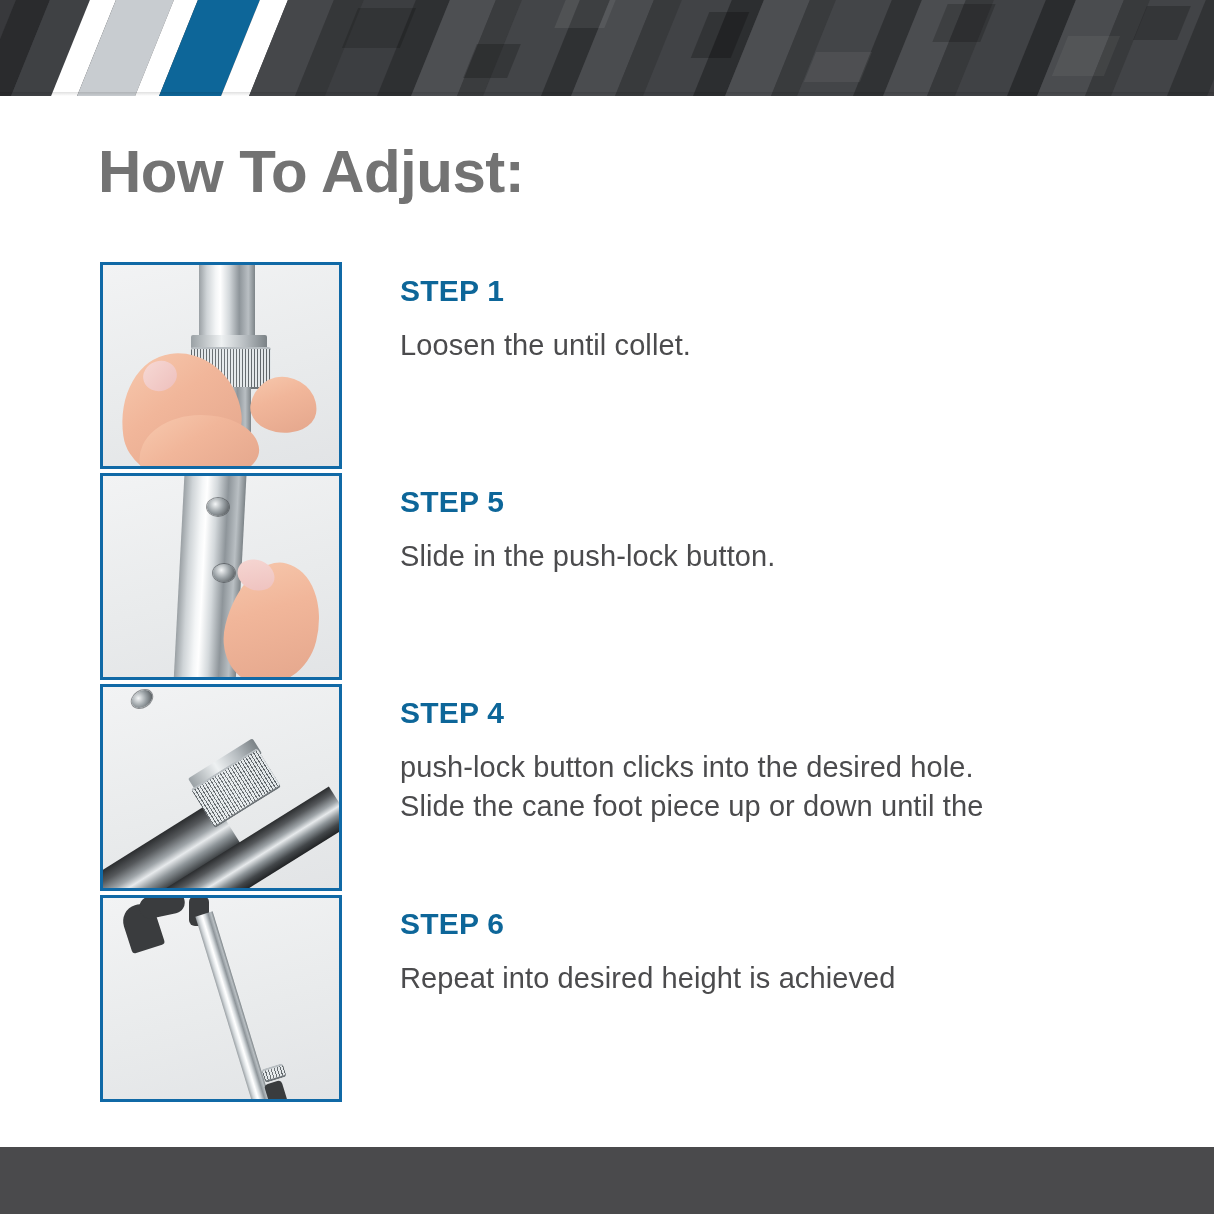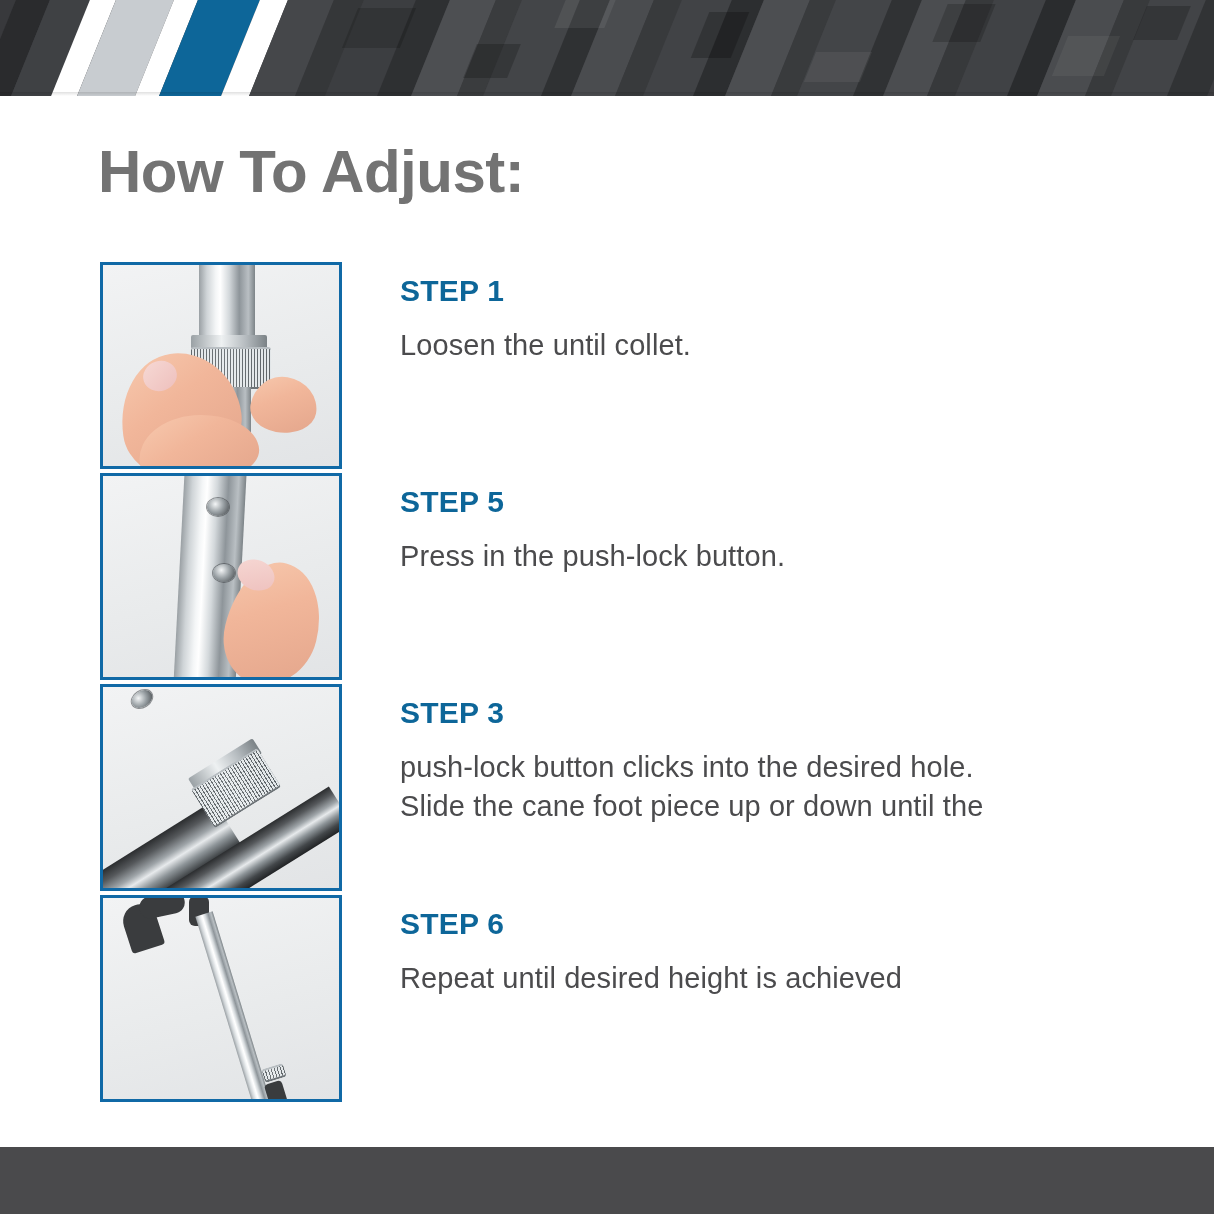--- a/index.html
+++ b/index.html
@@ -250,39 +250,39 @@
           <div class="tube" style="left:76px; top:-10px; width:62px; height:226px; transform:rotate(3deg);"></div>
           <div class="btn-hole" style="left:104px; top:22px; width:22px; height:18px;"></div>
           <div class="btn-hole" style="left:110px; top:88px; width:22px; height:18px;"></div>
           <div class="finger" style="left:124px; top:86px; width:92px; height:124px; transform:rotate(14deg);"></div>
           <div class="nail" style="left:134px; top:84px; width:38px; height:30px; transform:rotate(22deg);"></div>
         </div>
       </div>
       <div class="step-text">
         <div class="step-heading">STEP 5</div>
         <div class="step-body">
-          <span class="line">Press in the push-lock button.</span>
+          <span class="line">Slide in the push-lock button.</span>
         </div>
       </div>
     </div>
 
     <div class="step-row">
       <div class="thumb-frame">
         <div class="photo">
           <div class="tube-dark" style="left:-26px; top:70px; width:58px; height:290px;
                transform:rotate(58deg); transform-origin:center;"></div>
           <div class="tube-dark" style="left:118px; top:64px; width:44px; height:230px;
                transform:rotate(58deg); transform-origin:center;"></div>
           <div class="collar" style="left:84px; top:70px; width:76px; height:18px; transform:rotate(-32deg);"></div>
           <div class="collet" style="left:94px; top:78px; width:78px; height:46px; transform:rotate(-32deg);"></div>
           <div class="btn-hole" style="left:28px; top:4px; width:22px; height:16px; transform:rotate(-32deg);"></div>
         </div>
       </div>
       <div class="step-text">
-        <div class="step-heading">STEP 3</div>
+        <div class="step-heading">STEP 4</div>
         <div class="step-body">
           <span class="line">push-lock button clicks into the desired hole.</span>
           <span class="line">Slide the cane foot piece up or down until the</span>
         </div>
       </div>
     </div>
 
     <div class="step-row">
       <div class="thumb-frame">
         <div class="photo">
@@ -291,21 +291,21 @@
           <div class="handle" style="left:86px; top:-2px; width:20px; height:30px; border-radius:6px;"></div>
           <div class="tube" style="left:92px; top:16px; width:18px; height:200px;
                transform:rotate(-17deg); transform-origin:top center;"></div>
           <div class="collet" style="left:160px; top:168px; width:22px; height:14px; transform:rotate(-17deg);"></div>
           <div class="handle" style="left:164px; top:184px; width:18px; height:24px; border-radius:4px; transform:rotate(-17deg);"></div>
         </div>
       </div>
       <div class="step-text">
         <div class="step-heading">STEP 6</div>
         <div class="step-body">
-          <span class="line">Repeat until desired height is achieved</span>
+          <span class="line">Repeat into desired height is achieved</span>
         </div>
       </div>
     </div>
 
   </div>
 
   <div class="footer-bar"></div>
 
 </div>
 

